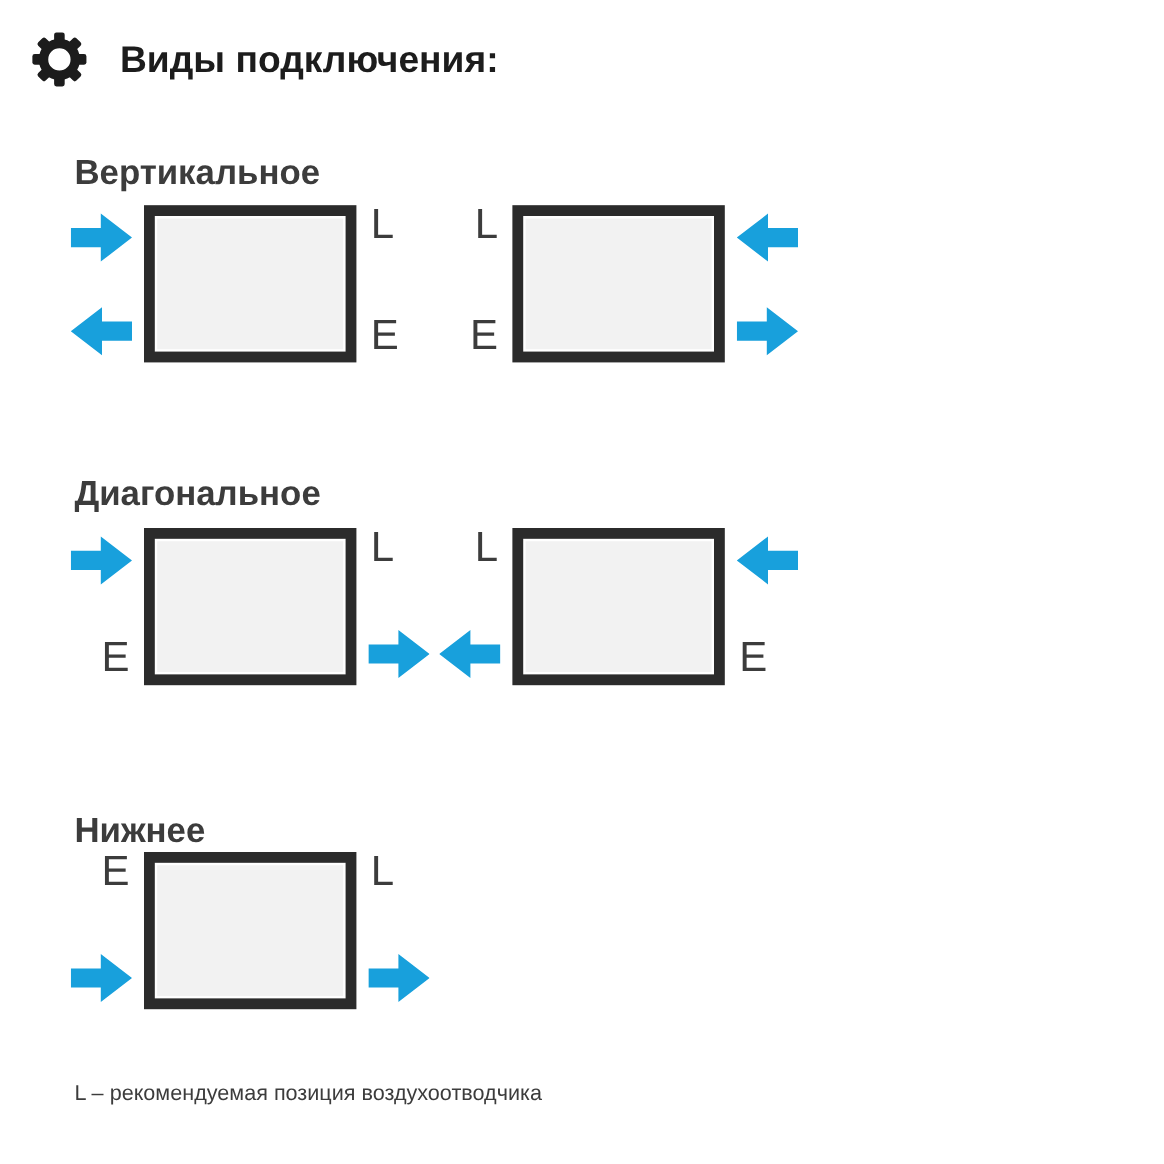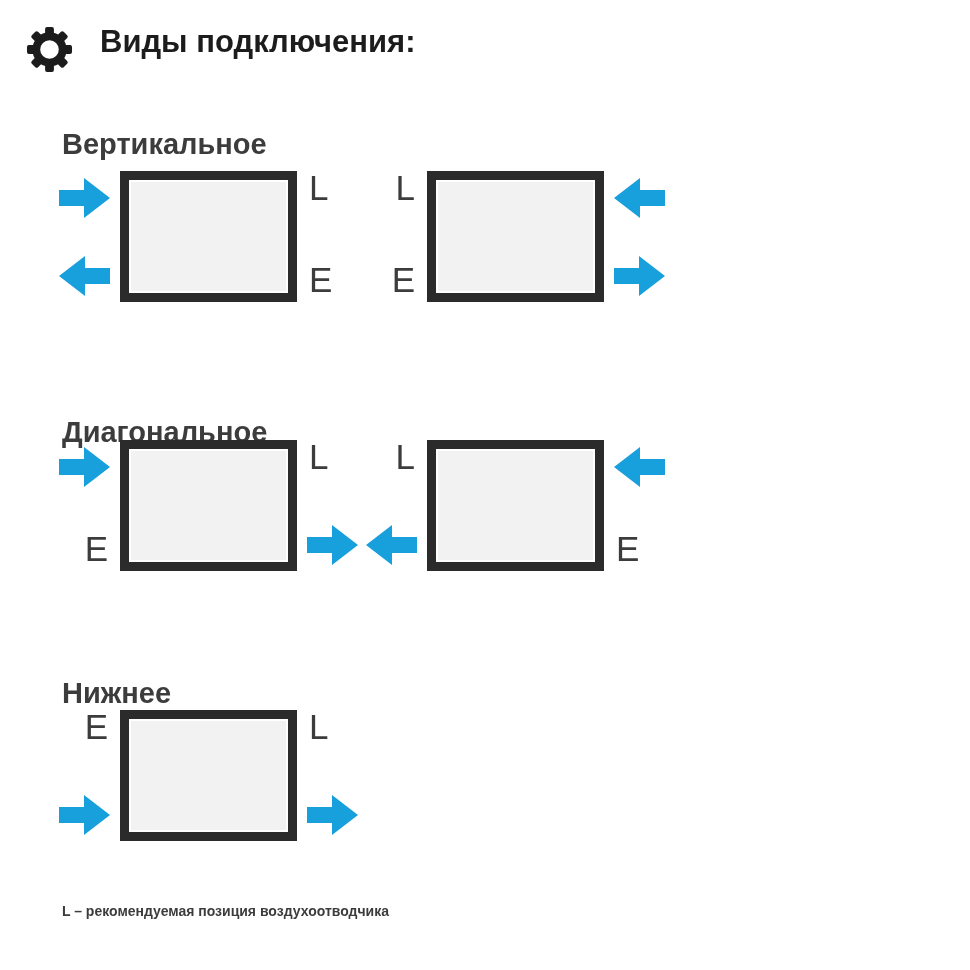--- a/index.html
+++ b/index.html
@@ -5,38 +5,38 @@
   html, body { margin: 0; padding: 0; }
   body {
     width: 970px; height: 970px;
     background: var(--color-background, #ffffff);
     font-family: "Liberation Sans", "DejaVu Sans", sans-serif;
     position: relative; overflow: hidden;
   }
   .page { position: absolute; inset: 0; }
 
   
-  .header { position: absolute; left: 26px; top: 26px; display: flex; align-items: flex-start; }
+  .header { position: absolute; left: 26px; top: 26px; display: flex; align-items: center; }
   .gear { width: 47px; height: 47px; display: block; }
   .gear .tooth { fill: var(--color-heading, #1c1c1c); }
   .gear .ring { fill: none; stroke: var(--color-heading, #1c1c1c); stroke-width: 8; }
   .header-title {
     margin: 0 0 0 27px;
     font-size: 31px; font-weight: 700; line-height: 1;
     color: var(--color-heading, #1c1c1c);
   }
 
   
   .section-title {
     position: absolute; left: 62px; margin: 0;
     font-size: 29px; font-weight: 700; line-height: 1;
     color: var(--color-text, #3c3c3c);
   }
   .st-1 { top: 130px; }
-  .st-2 { top: 418px; text-align: right; }
+  .st-2 { top: 398px; text-align: right; }
   .st-3 { top: 679px; }
 
   
   .diagram { position: absolute; width: 177px; height: 131px; }
   .d-1a { left: 120px; top: 171px; }
   .d-1b { left: 427px; top: 171px; }
   .d-2a { left: 120px; top: 440px; }
   .d-2b { left: 427px; top: 440px; }
   .d-3a { left: 120px; top: 710px; }
 
@@ -62,21 +62,21 @@
     color: var(--color-text, #3c3c3c); white-space: nowrap;
   }
   .plabel.s-left  { right: calc(100% + 12px); }
   .plabel.s-right { left:  calc(100% + 12px); }
   .plabel.s-top    { top: 16px; }
   .plabel.s-bottom { top: 108px; }
 
   
   .legend { position: absolute; left: 62px; top: 899px; }
   .legend-line {
-    font-size: 14px; line-height: 24px; font-weight: 700;
+    font-size: 18px; line-height: 24px; font-weight: 400;
     color: var(--color-text, #3c3c3c);
   }
 </style>
 </head>
 <body>
 
 <div class="page">
 
   
   <div class="header">

